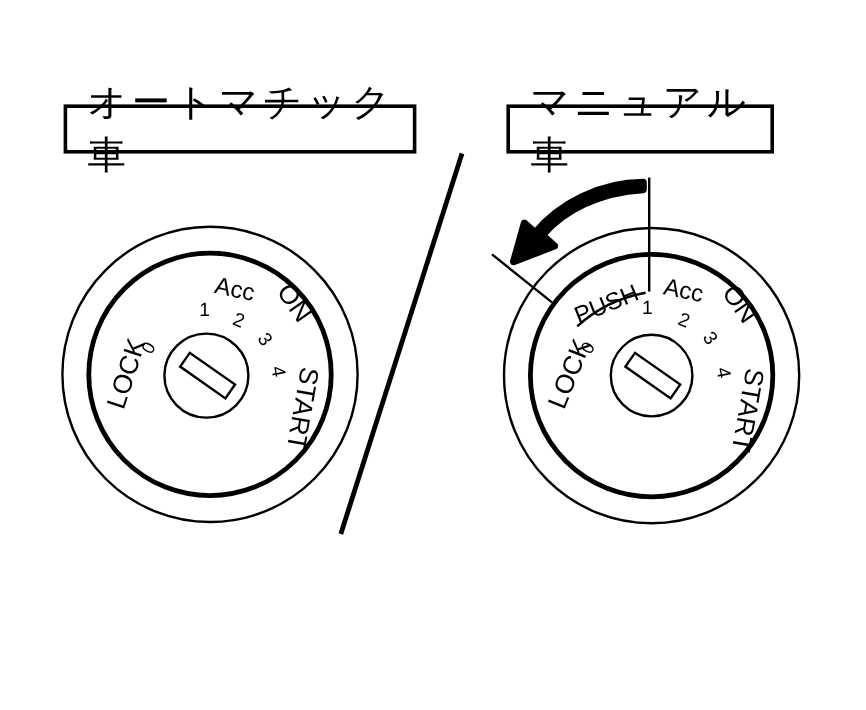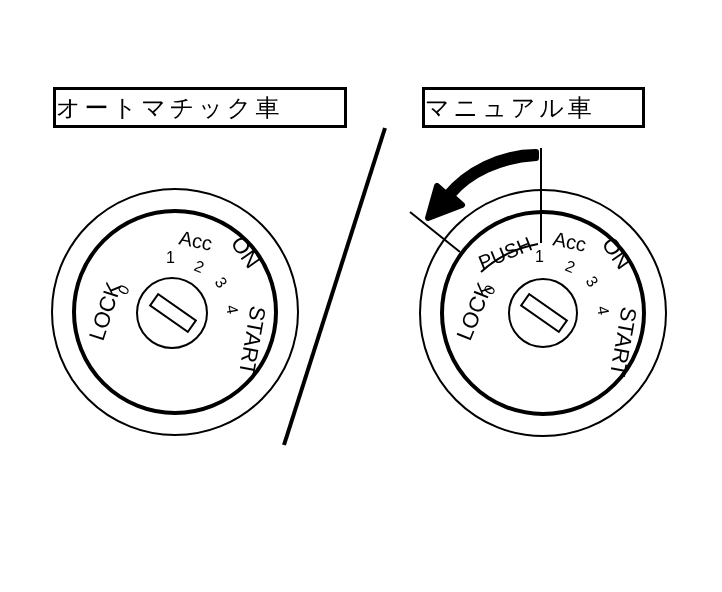--- a/index.html
+++ b/index.html
@@ -1,21 +1,22 @@
 <!DOCTYPE html>
 <html><head>
   <meta charset="utf-8">
   <style>
     html, body { margin:0; padding:0; background:#ffffff; }
     body { width:722px; height:592px; position:relative; overflow:hidden; font-family:"Liberation Sans", sans-serif; }
     .label-box {
       position:absolute; border:3px solid #000; background:#fff;
-      font-family:"DejaVu Sans", sans-serif; font-size:24px; color:#000;
+      font-family:"DejaVu Sans", sans-serif; font-size:32px; color:#000;
       display:flex; align-items:center; box-sizing:border-box;
       letter-spacing:4px;
+      padding-left:17px;
     }
     #box-auto { left:53px; top:87px; width:294px; height:41px; }
     #box-manual { left:422px; top:87px; width:223px; height:41px; }
     svg { position:absolute; left:0; top:0; }
     svg text { font-family:"Liberation Sans", sans-serif; fill:#000; }
   </style>
 </head>
 <body>
 
 <div id="box-auto" class="label-box">

